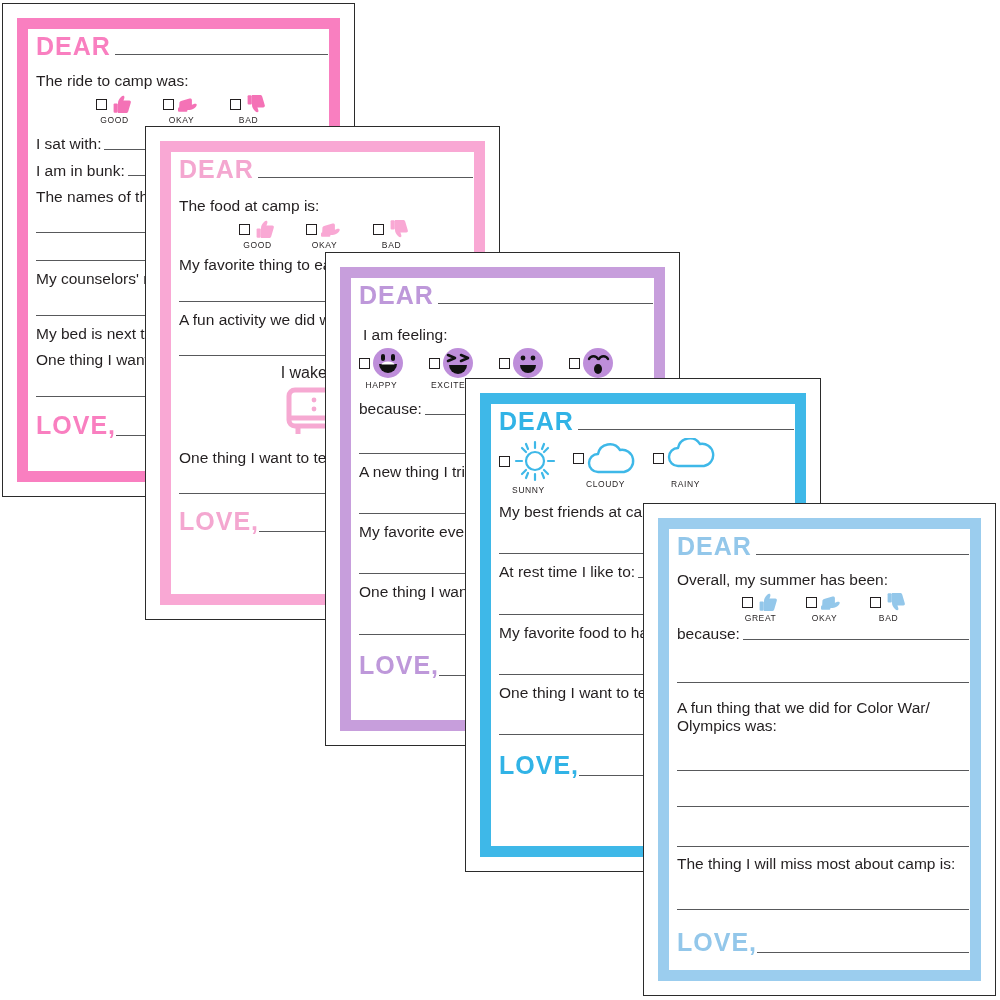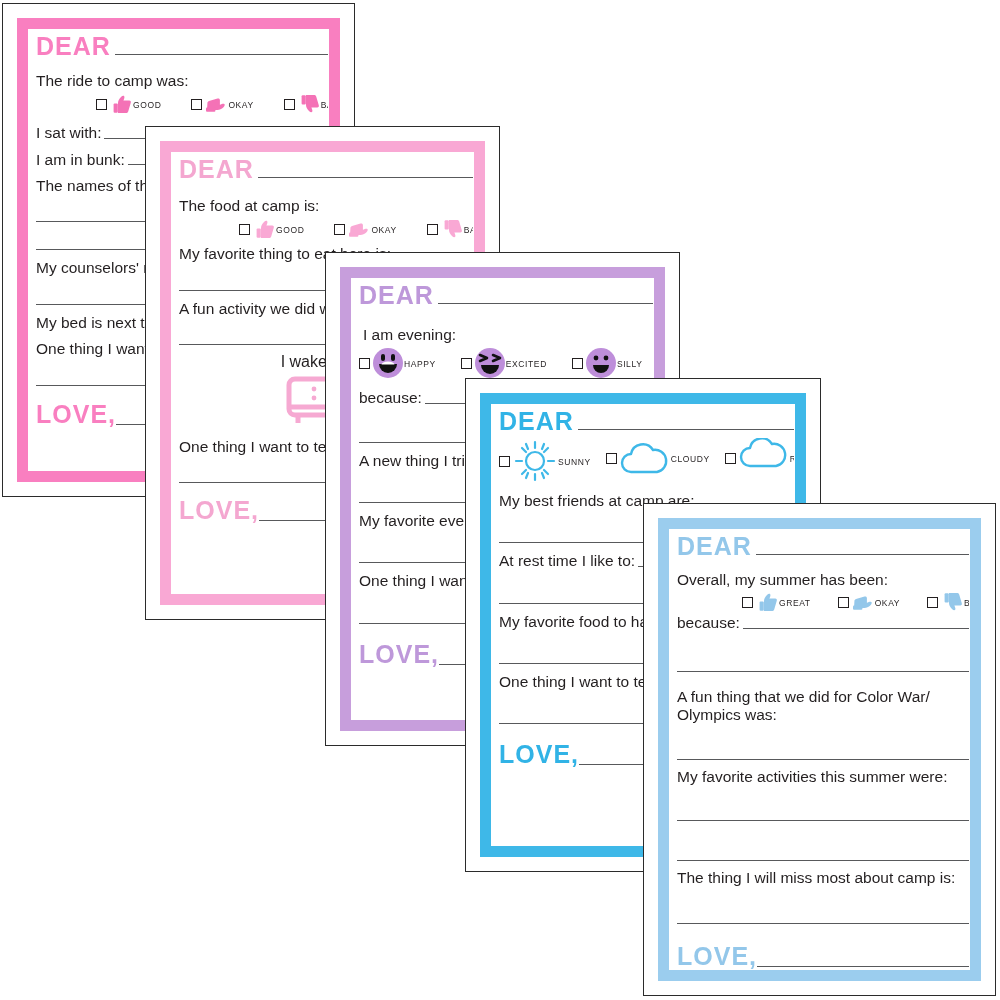--- a/index.html
+++ b/index.html
@@ -12,21 +12,21 @@
   .card{position:absolute;background:#ffffff;border:1px solid #2b2b2b;box-sizing:border-box;}
   .card .frame{position:absolute;box-sizing:border-box;}
   .card .inner{position:absolute;overflow:hidden;}
 
   .ttl{font-weight:bold;letter-spacing:1px;line-height:1;display:inline-block;}
   .prompt{color:#231f20;white-space:nowrap;}
   .rule{border-bottom:1.3px solid #58595b;display:inline-block;vertical-align:bottom;}
   .love{font-weight:bold;letter-spacing:1px;display:inline-block;}
 
   .cbrow{display:flex;align-items:flex-start;}
-  .cbitem{display:flex;flex-direction:row;align-items:center;}
+  .cbitem{display:flex;flex-direction:column;align-items:center;}
   .cbtop{display:flex;align-items:center;gap:2px;}
   .cbox{width:11px;height:11px;border:1.3px solid #231f20;box-sizing:border-box;background:#fff;flex:none;}
   .cblabel{font-size:8.5px;letter-spacing:.6px;color:#231f20;margin-top:1px;}
   .ico{flex:none;display:block;}
 
   
   #card1{left:2px;  top:3px;   width:353px;height:494px;}
   #card2{left:145px;top:126px; width:355px;height:494px;}
   #card3{left:325px;top:252px; width:355px;height:494px;}
   #card4{left:465px;top:378px; width:356px;height:494px;}
@@ -244,21 +244,21 @@
   <div class="card t-purple" id="card3">
     <div class="frame"></div>
     <div class="inner">
 
       <div class="hdr">
         <span class="ttl">DEAR</span>
         <span class="rule"></span>
       </div>
 
       <div class="line" style="margin-top:18px;margin-left:4px">
-        <span class="prompt">I am evening:</span>
+        <span class="prompt">I am feeling:</span>
       </div>
 
       <div class="cbrow" style="margin-top:4px;gap:25px">
         <div class="cbitem">
           <div class="cbtop">
             <span class="cbox"></span>
             <svg class="ico" width="32" height="32" viewBox="0 0 32 32">
               <circle cx="16" cy="16" r="15" fill="#BE8EDA"></circle>
               <rect x="9" y="7" width="4" height="7" rx="2" fill="#111"></rect>
               <rect x="19" y="7" width="4" height="7" rx="2" fill="#111"></rect>
@@ -472,23 +472,20 @@
         <span class="prompt">because:</span>
         <span class="rule"></span>
       </div>
       <div class="blank" style="margin-top:26px"></div>
 
       <div class="line wrapline" style="margin-top:16px;display:block">
         <span class="prompt">A fun thing that we did for Color War/ Olympics was:</span>
       </div>
       <div class="blank" style="margin-top:22px"></div>
 
-      <div class="line" style="margin-top:8px">
-        <span class="prompt">My favorite activities this summer were:</span>
-      </div>
       <div class="blank" style="margin-top:22px"></div>
       <div class="blank" style="margin-top:26px"></div>
 
       <div class="line" style="margin-top:8px">
         <span class="prompt">The thing I will miss most about camp is:</span>
       </div>
       <div class="blank" style="margin-top:24px"></div>
 
       <div class="ftr" style="margin-top:18px">
         <span class="love">LOVE,</span>

